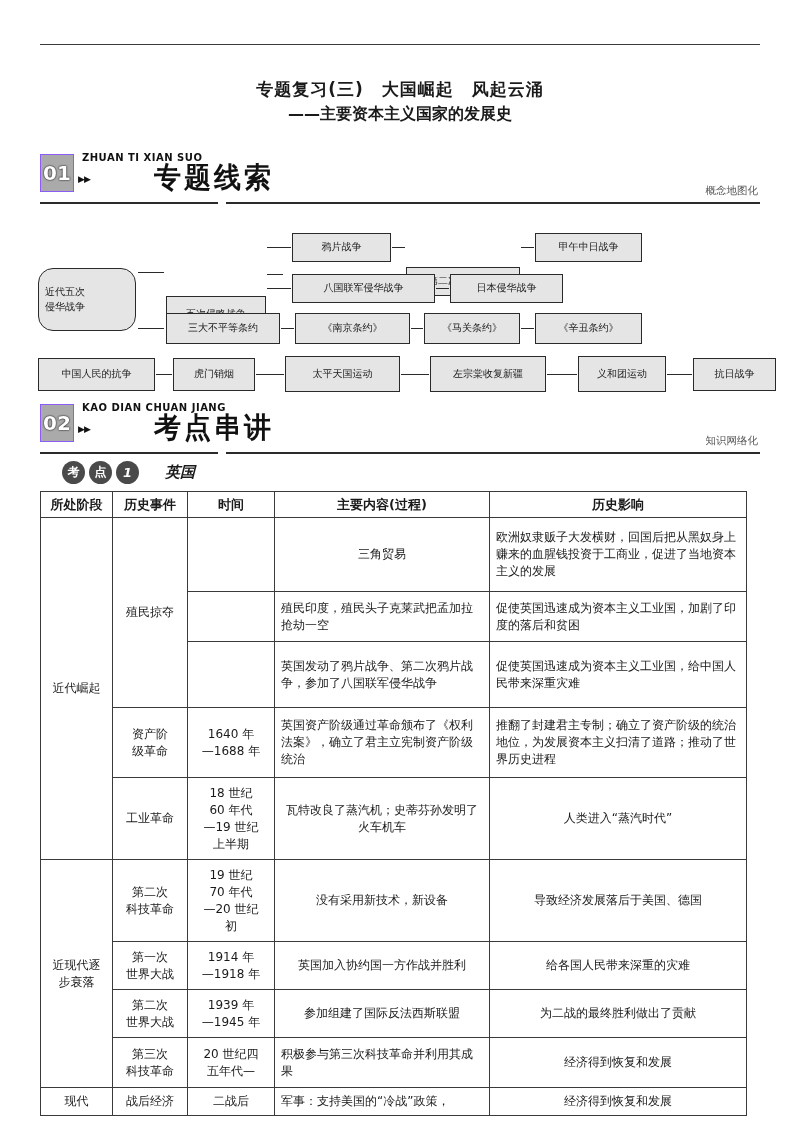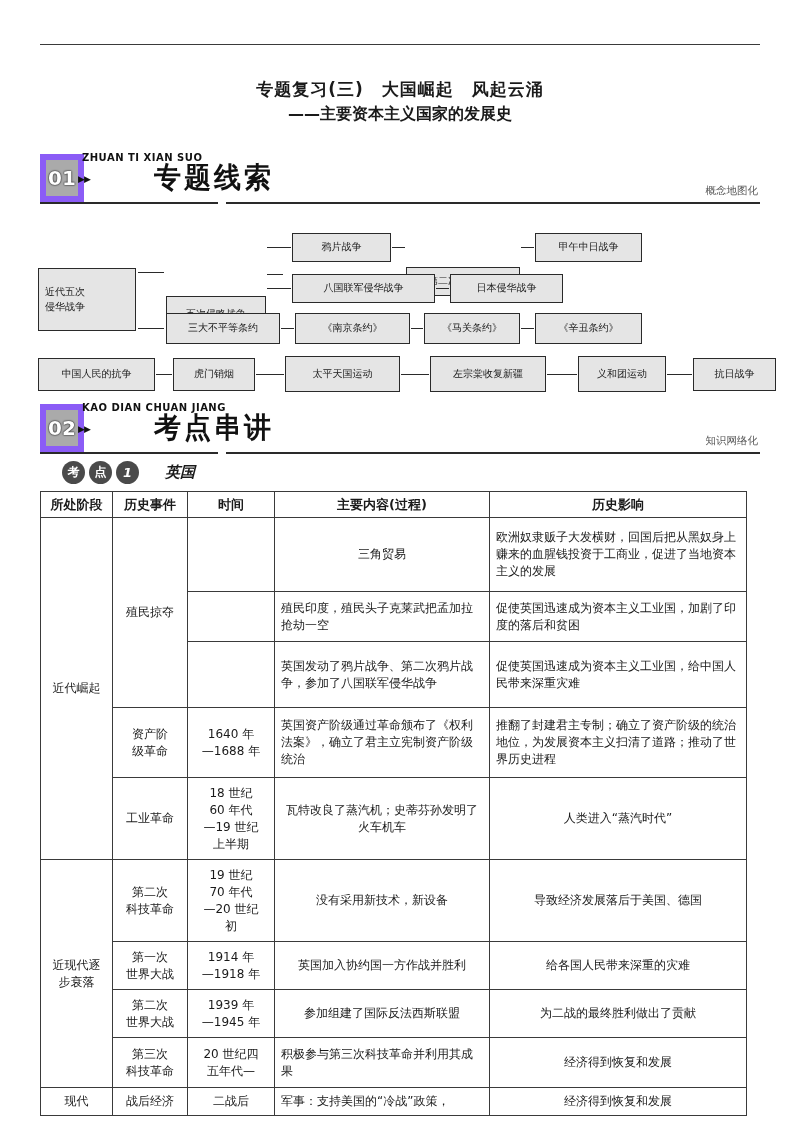--- a/index.html
+++ b/index.html
@@ -11,21 +11,21 @@
   .top-rule{position:absolute;left:40px;top:44px;width:720px;border-top:1.5px solid #3a3a3a;}
   .doc-title{position:absolute;left:0;top:62px;width:800px;text-align:center;
     font-size:17px;font-weight:700;letter-spacing:1px;margin-top:16px;}
   .doc-subtitle{position:absolute;left:0;top:104px;width:800px;text-align:center;
     font-size:16px;font-weight:700;}
 
   
   .banner{position:absolute;left:40px;width:720px;height:50px;}
   .banner .numbox{position:absolute;left:0;top:0;width:32px;height:36px;background:#aaa;
     color:#fff;font-size:20px;font-weight:700;display:flex;align-items:center;justify-content:center;
-    text-shadow:0 0 2px #111, 0 0 1px #111;border:6px solid #8b5cf6;}
+    text-shadow:0 0 2px #111, 0 0 1px #111;border:1px solid #8b5cf6;}
   .banner .arrows{position:absolute;left:38px;top:20px;font-size:9px;color:#111;letter-spacing:-1px;}
   .banner .pinyin{position:absolute;left:42px;top:-2px;font-size:10px;font-weight:700;
     letter-spacing:0.5px;color:#111;}
   .banner .sec-title{position:absolute;left:114px;top:6px;font-size:27px;font-weight:900;
     letter-spacing:3px;color:#111;transform:scaleY(1.05);}
   .banner .note{position:absolute;right:2px;bottom:6px;font-size:10.5px;color:#555;}
   .banner .ul-left{position:absolute;left:0;bottom:0;width:178px;border-bottom:2px solid #2a2a2a;}
   .banner .ul-right{position:absolute;left:186px;right:0;bottom:0;border-bottom:2px solid #2a2a2a;}
 
   
@@ -68,21 +68,21 @@
   <div class="numbox">01</div>
   <div class="arrows">▶▶</div>
   <div class="pinyin">ZHUAN TI XIAN SUO</div>
   <div class="sec-title">专题线索</div>
   <div class="note">概念地图化</div>
   <div class="ul-left"></div>
   <div class="ul-right"></div>
 </div>
 
 <div class="flow">
-  <div class="fbox" style="left:38px;top:40px;width:98px;height:63px;text-align:left;padding-left:6px;justify-content:flex-start;">近代五次
+  <div class="fbox" style="left:38px;top:40px;width:98px;height:63px;text-align:left;padding-left:6px;justify-content:flex-start;border-radius:15px;">近代五次
 侵华战争</div>
   <div class="fbox" style="left:166px;top:28px;width:100px;height:36px;margin-top:40px;">五次侵略战争</div>
 
   <div class="fbox" style="left:292px;top:5px;width:99px;height:29px;">鸦片战争</div>
   <div class="fbox" style="left:406px;top:5px;width:114px;height:29px;margin-top:34px;">第二次鸦片战争</div>
   <div class="fbox" style="left:535px;top:5px;width:107px;height:29px;">甲午中日战争</div>
 
   <div class="fbox" style="left:292px;top:46px;width:143px;height:29px;">八国联军侵华战争</div>
   <div class="fbox" style="left:450px;top:46px;width:113px;height:29px;text-align:center;">日本侵华战争</div>
 

